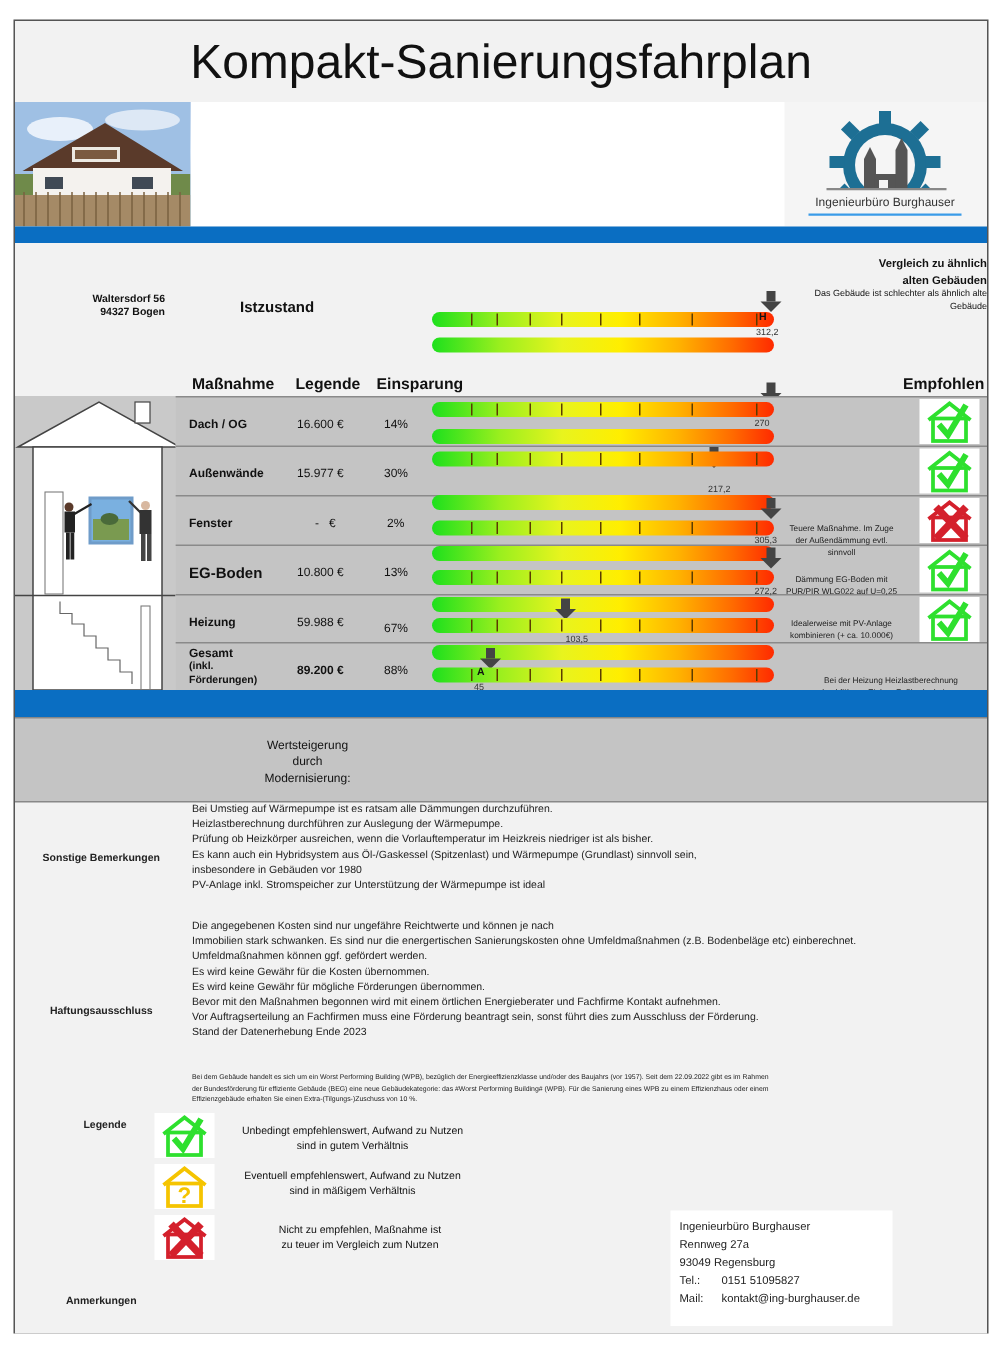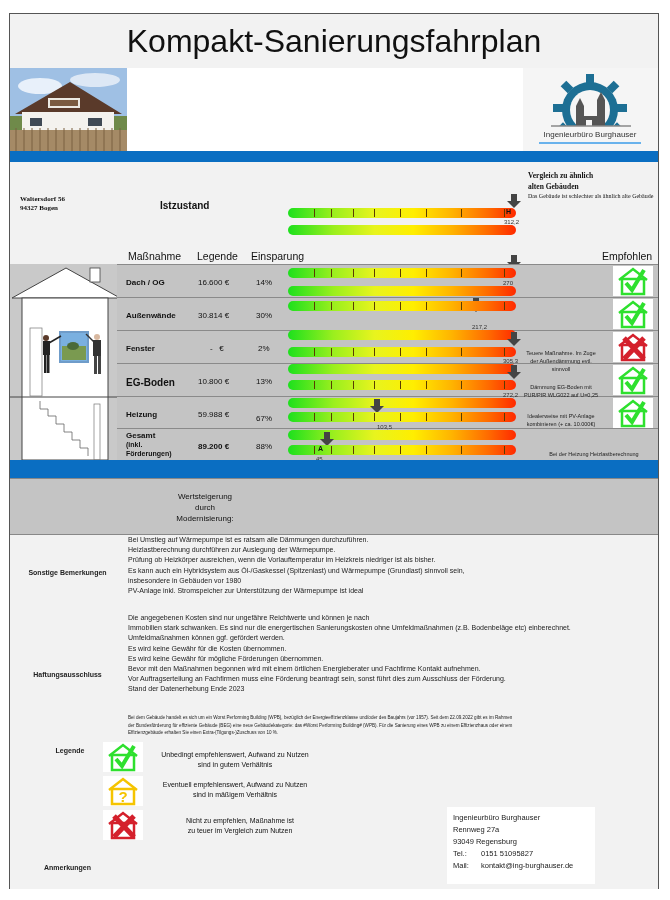--- a/index.html
+++ b/index.html
@@ -4,23 +4,23 @@
 <style>
   * { box-sizing: border-box; margin: 0; padding: 0; }
   html, body { width: 670px; height: 900px; background: #ffffff; font-family: "Liberation Sans", sans-serif; color: #111; overflow: hidden; }
   .page { position: absolute; left: 9px; top: 13px; width: 650px; height: 876px; border: 1px solid #555; background: #f2f2f2; }
   .title-bar { position: absolute; left: 0; top: 0; width: 648px; height: 54px; background: #f2f2f2; display: flex; align-items: center; justify-content: center; font-size: 32px; color: #111; }
   .header-row { position: absolute; left: 0; top: 54px; width: 648px; height: 83px; background: #fff; }
   .house-photo { position: absolute; left: 0; top: 0; width: 117px; height: 83px; overflow: hidden; background: linear-gradient(#7fa8d8 0%, #b9d3ef 40%, #9cb9d6 60%); }
   .logo-box { position: absolute; left: 513px; top: 0; width: 135px; height: 83px; background: #f5f5f5; }
   .blue-band { position: absolute; left: 0; width: 648px; background: #0a6ec2; }
   .section-ist { position: absolute; left: 0; top: 148px; width: 648px; height: 100px; background: #f2f2f2; }
-  .small { font-size: 7px; line-height: 9px; text-align: left; font-family: Liberation Serif, serif; }
+  .small { font-size: 7px; line-height: 9px; text-align: right; }
   .bold { font-weight: bold; }
-  .headers { position: absolute; top: 236px; font-size: 10.5px; font-weight: normal; }
+  .headers { position: absolute; top: 236px; font-size: 10.5px; font-weight: bold; }
   .grey-table { position: absolute; left: 0; top: 250px; width: 648px; height: 196px; background: #c4c4c4; }
   .trow { position: absolute; left: 106px; width: 542px; border-top: 1px solid #8a8a8a; }
   .house-illustration { position: absolute; left: 0; top: 250px; width: 107px; height: 196px; background: #c9c9c9; }
   .bar { position: absolute; height: 10px; border-radius: 6px; background: linear-gradient(90deg, #1de01d 0%, #9bef1e 20%, #e8f41e 38%, #ffee00 55%, #ffb300 72%, #ff6a00 88%, #ff2a00 100%); }
   .tick { position: absolute; top: 1px; width: 1px; height: 8px; background: #5a3c00; }
   .arrow { position: absolute; width: 14px; height: 14px; }
   .arrow::before { content: ""; position: absolute; left: 4px; top: 0; width: 6px; height: 7px; background: #444; }
   .arrow::after { content: ""; position: absolute; left: 0; top: 7px; border-left: 7px solid transparent; border-right: 7px solid transparent; border-top: 7px solid #444; }
   .val { position: absolute; font-size: 6px; color: #333; }
   .remark { position: absolute; font-size: 5.5px; line-height: 8px; text-align: center; color: #222; }
@@ -175,21 +175,21 @@
       <polyline points="30,137 30,145 38,145 38,152 46,152 46,160 54,160 54,168 62,168 62,176 70,176 70,184 78,184 78,192" fill="none" stroke="#666" stroke-width="0.8"></polyline>
       <rect x="84" y="140" width="6" height="56" fill="none" stroke="#777" stroke-width="0.7"></rect>
     </svg>
   </div>
 
   <div style="position:absolute;left:116px;top:264px;font-size:8px;font-weight:bold;">Dach / OG</div>
   <div style="position:absolute;left:188px;top:264px;font-size:8px;">16.600 €</div>
   <div style="position:absolute;left:246px;top:264px;font-size:8px;">14%</div>
 
   <div style="position:absolute;left:116px;top:297px;font-size:8px;font-weight:bold;">Außenwände</div>
-  <div style="position:absolute;left:188px;top:297px;font-size:8px;">30.814 €</div>
+  <div style="position:absolute;left:188px;top:297px;font-size:8px;">15.977 €</div>
   <div style="position:absolute;left:246px;top:297px;font-size:8px;">30%</div>
 
   <div style="position:absolute;left:116px;top:330px;font-size:8px;font-weight:bold;">Fenster</div>
   <div style="position:absolute;left:200px;top:330px;font-size:8px;white-space:pre;">-   €</div>
   <div style="position:absolute;left:248px;top:330px;font-size:8px;">2%</div>
 
   <div style="position:absolute;left:116px;top:363px;font-size:10px;font-weight:bold;">EG-Boden</div>
   <div style="position:absolute;left:188px;top:363px;font-size:8px;">10.800 €</div>
   <div style="position:absolute;left:246px;top:363px;font-size:8px;">13%</div>
 

